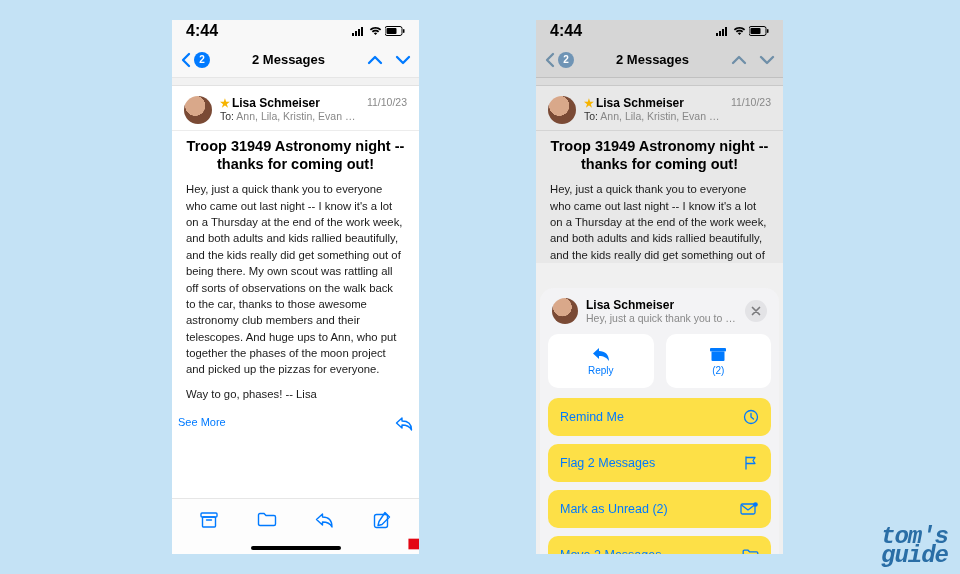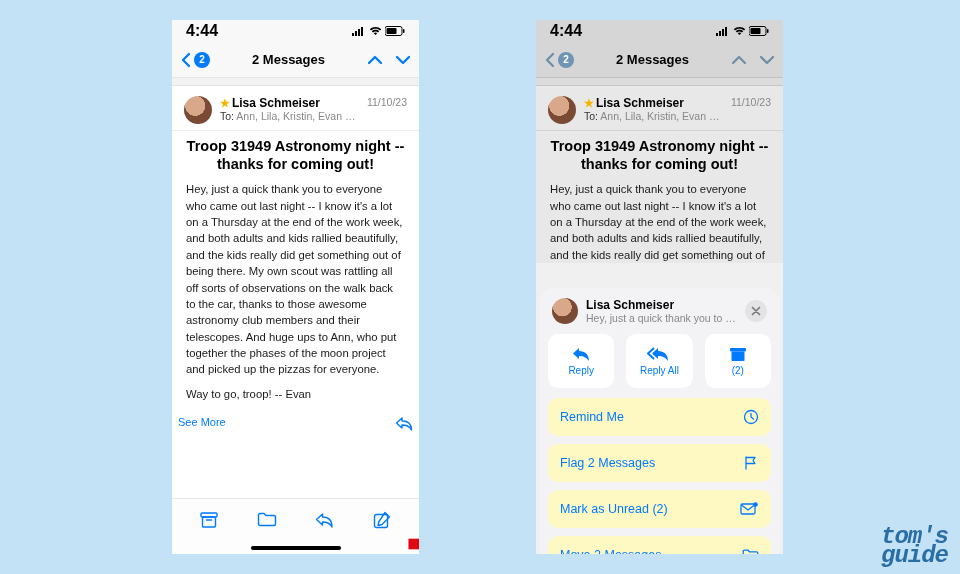--- a/index.html
+++ b/index.html
@@ -120,21 +120,21 @@
   }
   .action-row {
     display:flex; gap:12px; margin-bottom:10px;
   }
   .action-btn {
     flex:1; background:#fff; border-radius:10px; height:54px;
     display:flex; flex-direction:column; align-items:center; justify-content:center; gap:3px;
     color:#007aff; font-size:10px; font-weight:500;
   }
   .list-btn {
-    background:#fef9c3; border-radius:10px; height:38px;
+    background:#fde047; border-radius:10px; height:38px;
     display:flex; align-items:center; justify-content:space-between;
     padding:0 12px; margin-bottom:8px;
     color:#007aff; font-size:12.5px;
   }
   .watermark {
     position:absolute; right:12px; bottom:8px;
     font-family: Liberation Mono, monospace; font-weight:800;
     color:#2a6ea6; line-height:0.82; font-size:24px;
     text-align:center; font-style:italic; letter-spacing:-1px;
   }
@@ -194,21 +194,21 @@
         <div class="to-line">
           <span class="lbl">To:</span>
           <span>Ann, Lila, Kristin, Evan &amp; 17 more……</span>
         </div>
       </div>
       <span class="date">11/10/23</span>
     </div>
     <div class="subject">Troop 31949 Astronomy night -- thanks for coming out!</div>
     <div class="body-text">
       <p>Hey, just a quick thank you to everyone who came out last night -- I know it's a lot on a Thursday at the end of the work week, and both adults and kids rallied beautifully, and the kids really did get something out of being there. My own scout was rattling all off sorts of observations on the walk back to the car, thanks to those awesome astronomy club members and their telescopes. And huge ups to Ann, who put together the phases of the moon project and picked up the pizzas for everyone.</p>
-      <p>Way to go, troop! -- Evan</p>
+      <p>Way to go, phases! -- Lisa</p>
     </div>
     <div class="see-more-row">
       <span class="see-more">See More</span>
       <svg class="reply-ic" width="18" height="15" viewBox="0 0 18 15">
           <path d="M7 2 L1.5 7 L7 12 L7 9 C12 9 15 11 16.5 14 C16.5 8 13 5 7 5 Z" stroke="currentColor" stroke-width="1.4" fill="none" stroke-linejoin="round"></path>
         </svg>
     </div>
   </div>
 
   <div class="toolbar">
@@ -320,27 +320,20 @@
     </div>
 
     <div class="action-row">
       <div class="action-btn">
         <svg width="20" height="16" viewBox="0 0 20 16">
             <path d="M8 2 L2 7.5 L8 13 L8 10 C13 10 16 12 18 15 C18 8.5 14 5 8 5 Z" fill="currentColor"></path>
           </svg>
         <span>Reply</span>
       </div>
       <div class="action-btn">
-        <svg width="24" height="16" viewBox="0 0 24 16">
-            <path d="M11 2 L5 7.5 L11 13 L11 10 C16 10 19 12 21 15 C21 8.5 17 5 11 5 Z" fill="currentColor"></path>
-            <path d="M7 2 L1 7.5 L7 13" stroke="currentColor" stroke-width="2" fill="none" stroke-linejoin="round"></path>
-          </svg>
-        <span>Reply All</span>
-      </div>
-      <div class="action-btn">
         <svg width="18" height="15" viewBox="0 0 18 15">
             <rect x="1" y="1" width="16" height="3.5" rx="1" fill="currentColor"></rect>
             <rect x="2.5" y="4.5" width="13" height="9.5" rx="1" fill="currentColor"></rect>
           </svg>
         <span>(2)</span>
       </div>
     </div>
 
     <div class="list-btn">
       <span>Remind Me</span>

